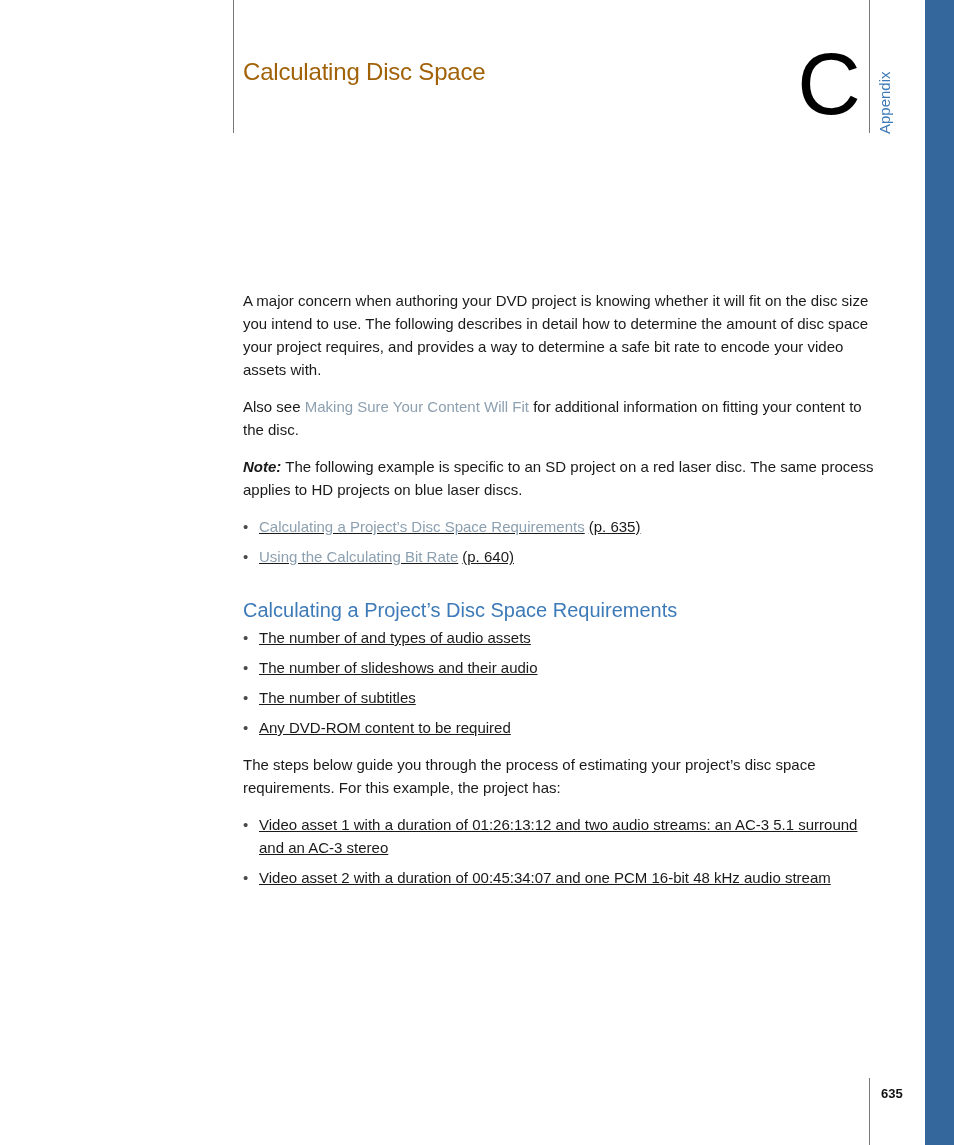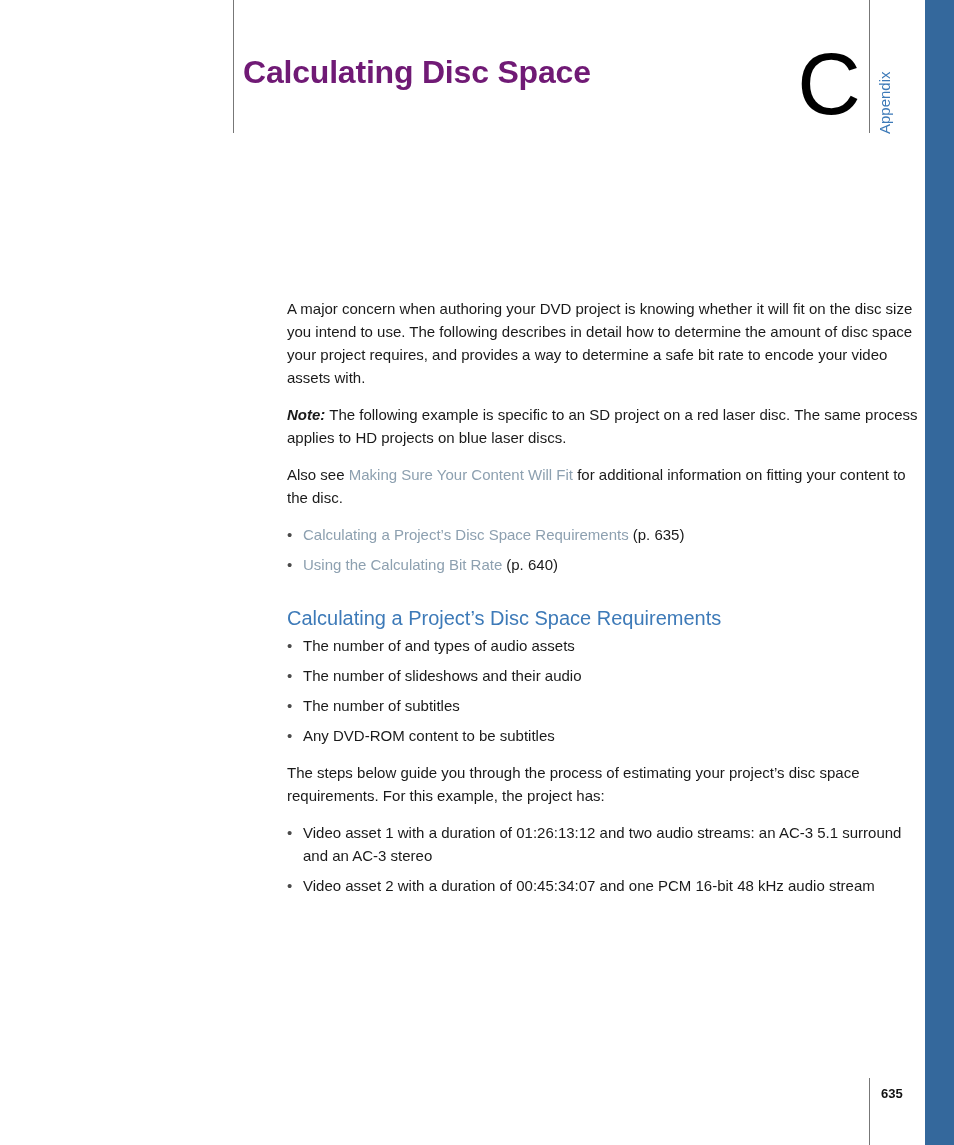--- a/index.html
+++ b/index.html
@@ -30,25 +30,25 @@
   }
   .appendix-rule {
     position: absolute;
     left: 869px; top: 0;
     height: 133px;
     border-left: 1px solid #777;
   }
   .page-title {
     position: absolute;
     left: 243px; top: 52px;
-    font-size: 32px;
+    font-size: 24px;
     line-height: 40px;
-    font-weight: bold;
+    font-weight: normal;
     letter-spacing: -0.2px;
-    color: #701a75;
+    color: #a16207;
   }
   .appendix-letter {
     position: absolute;
     left: 796px; top: 36px;
     width: 66px;
     font-size: 88px;
     line-height: 96px;
     font-weight: normal;
     color: #000;
     text-align: center;
@@ -58,44 +58,43 @@
     left: 876px; top: 46px;
     height: 88px;
     writing-mode: vertical-rl;
     transform: rotate(180deg);
     font-size: 15px;
     color: #3d7ab8;
   }
   
   .content {
     position: absolute;
-    left: 243px; top: 297px;
+    left: 243px; top: 289px;
     width: 634px;
     font-size: 15px;
     line-height: 23px;
-    margin-left: 44px;
   }
   .content p { margin-bottom: 14px; }
   .note-label { font-weight: bold; font-style: italic; }
   a.doclink {
     color: #8da0b0;
     text-decoration: none;
     cursor: pointer;
   }
   .page-ref { margin-left: 4px; }
   .blist { list-style: none; margin: 2px 0 14px 0; }
   .blist .bitem {
     display: flex;
     margin-bottom: 7px;
   }
   .blist .dot {
     flex: 0 0 16px;
     color: #4a4a4a;
   }
-  .blist .btext { flex: 1; }
+  .blist .btext { flex: 1; text-decoration: underline; }
   .section-heading {
     font-size: 20px;
     line-height: 26px;
     font-weight: normal;
     color: #3d7ab8;
     margin: 29px 0 3px 0;
   }
   
   .footer-rule {
     position: absolute;
@@ -122,23 +121,23 @@
   <div class="title-rule"></div>
   <h1 class="page-title"><span>Calculating Disc Space</span><br></h1>
   <div class="appendix-letter">C</div>
   <div class="appendix-rule"></div>
   <div class="appendix-label">Appendix</div>
 
   <div class="content">
 
     <p>A major concern when authoring your DVD project is knowing whether it will fit on the disc size you intend to use. The following describes in detail how to determine the amount of disc space your project requires, and provides a way to determine a safe bit rate to encode your video assets with.</p>
 
+    <p><span>Also see</span> <a class="doclink">Making Sure Your Content Will Fit</a> <span>for additional information on fitting your content to the disc.</span></p>
+
     <p><span class="note-label">Note:</span> <span>The following example is specific to an SD project on a red laser disc. The same process applies to HD projects on blue laser discs.</span></p>
-
-    <p><span>Also see</span> <a class="doclink">Making Sure Your Content Will Fit</a> <span>for additional information on fitting your content to the disc.</span></p>
 
 
     <ul class="blist">
       <li class="bitem">
         <span class="dot">•</span>
         <span class="btext"><a class="doclink">Calculating a Project’s Disc Space Requirements</a><span class="page-ref">(p. 635)</span></span>
       </li>
       <li class="bitem">
         <span class="dot">•</span>
         <span class="btext"><a class="doclink">Using the Calculating Bit Rate</a><span class="page-ref">(p. 640)</span></span>
@@ -156,21 +155,21 @@
       <li class="bitem">
         <span class="dot">•</span>
         <span class="btext">The number of slideshows and their audio</span>
       </li>
       <li class="bitem">
         <span class="dot">•</span>
         <span class="btext">The number of subtitles</span>
       </li>
       <li class="bitem">
         <span class="dot">•</span>
-        <span class="btext">Any DVD-ROM content to be subtitles</span>
+        <span class="btext">Any DVD-ROM content to be required</span>
       </li>
     </ul>
 
     <p>The steps below guide you through the process of estimating your project’s disc space requirements. For this example, the project has:</p>
 
     <ul class="blist">
       <li class="bitem">
         <span class="dot">•</span>
         <span class="btext">Video asset 1 with a duration of 01:26:13:12 and two audio streams: an AC-3 5.1 surround and an AC-3 stereo</span>
       </li>

